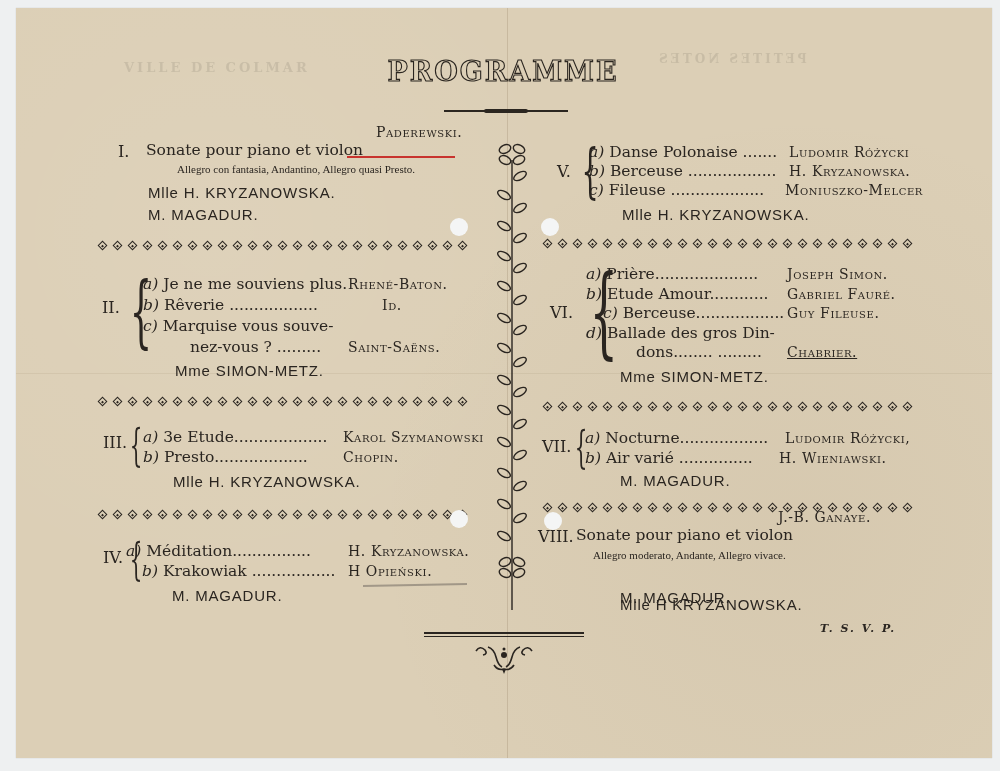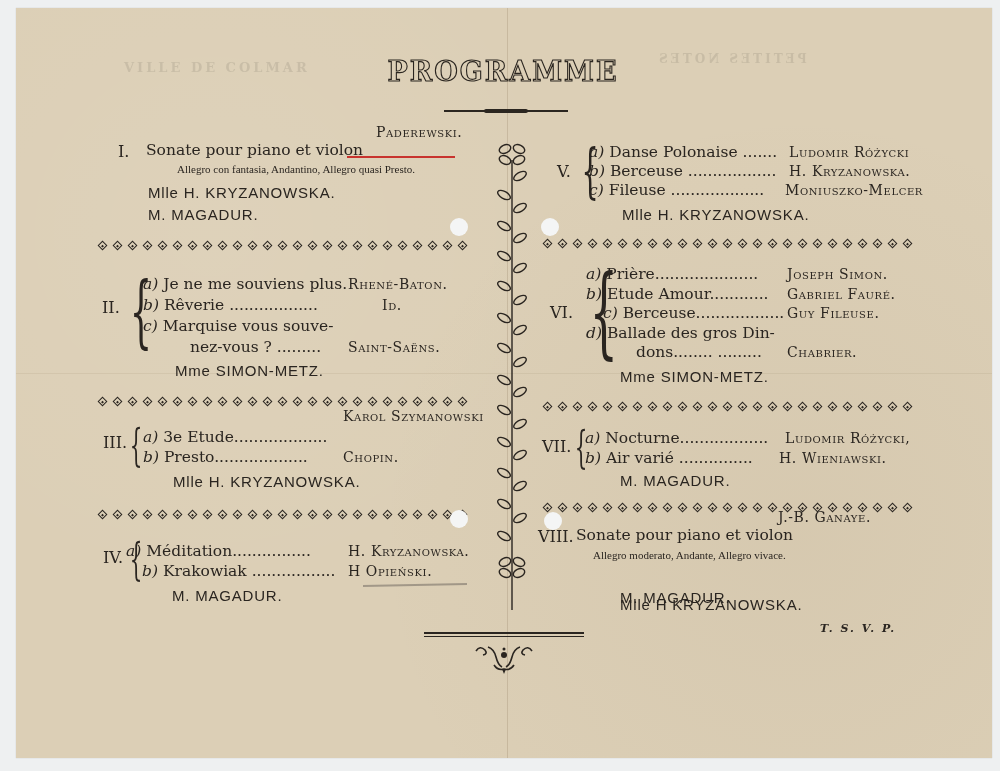--- a/index.html
+++ b/index.html
@@ -131,21 +131,21 @@
     <span></span>
     <span></span>
     <span></span>
     <span></span>
     <span></span>
   </div>
 
 <div class="txt num" style="left:103px;top:433px;">III.</div>
 <div class="brace" style="left:122px;top:424px;font-size:44px;line-height:44px;">{</div>
 <div class="txt work" style="left:143px;top:428px;"><span class="it">a)</span> <span>3e Etude...................</span></div>
-<div class="txt comp" style="left:343px;top:408px;">Karol Szymanowski</div>
+<div class="txt comp" style="left:343px;top:429px;">Karol Szymanowski</div>
 <div class="txt work" style="left:143px;top:448px;"><span class="it">b)</span> <span>Presto...................</span></div>
 <div class="txt comp" style="left:343px;top:449px;">Chopin.</div>
 <div class="txt perf" style="left:173px;top:473px;">Mlle H. KRYZANOWSKA.</div>
 
 <div class="divider" style="left:95px;top:510px;">
     <span></span>
     <span></span>
     <span></span>
     <span></span>
     <span></span>
@@ -261,21 +261,21 @@
 <div class="txt num" style="left:550px;top:303px;">VI.</div>
 <div class="brace" style="left:572px;top:262px;font-size:100px;line-height:100px;">{</div>
 <div class="txt work" style="left:586px;top:265px;"><span class="it">a)</span> <span>Prière.....................</span></div>
 <div class="txt comp" style="left:787px;top:266px;">Joseph Simon.</div>
 <div class="txt work" style="left:586px;top:285px;"><span class="it">b)</span> <span>Etude Amour............</span></div>
 <div class="txt comp" style="left:787px;top:286px;">Gabriel Fauré.</div>
 <div class="txt work" style="left:586px;top:304px;margin-left:17px;"><span class="it">c)</span> <span>Berceuse..................</span></div>
 <div class="txt comp" style="left:787px;top:305px;">Guy Fileuse.</div>
 <div class="txt work" style="left:586px;top:324px;"><span class="it">d)</span> <span>Ballade  des gros Din-</span></div>
 <div class="txt work" style="left:636px;top:343px;">dons........ .........</div>
-<div class="txt comp" style="left:787px;top:344px;">Chabrier.</div>
+<div class="txt comp" style="left:787px;top:344px;text-decoration:underline;">Chabrier.</div>
 <div class="txt perf" style="left:620px;top:368px;">Mme SIMON-METZ.</div>
 
 <div class="divider" style="left:540px;top:402px;">
     <span></span>
     <span></span>
     <span></span>
     <span></span>
     <span></span>
     <span></span>
     <span></span>

